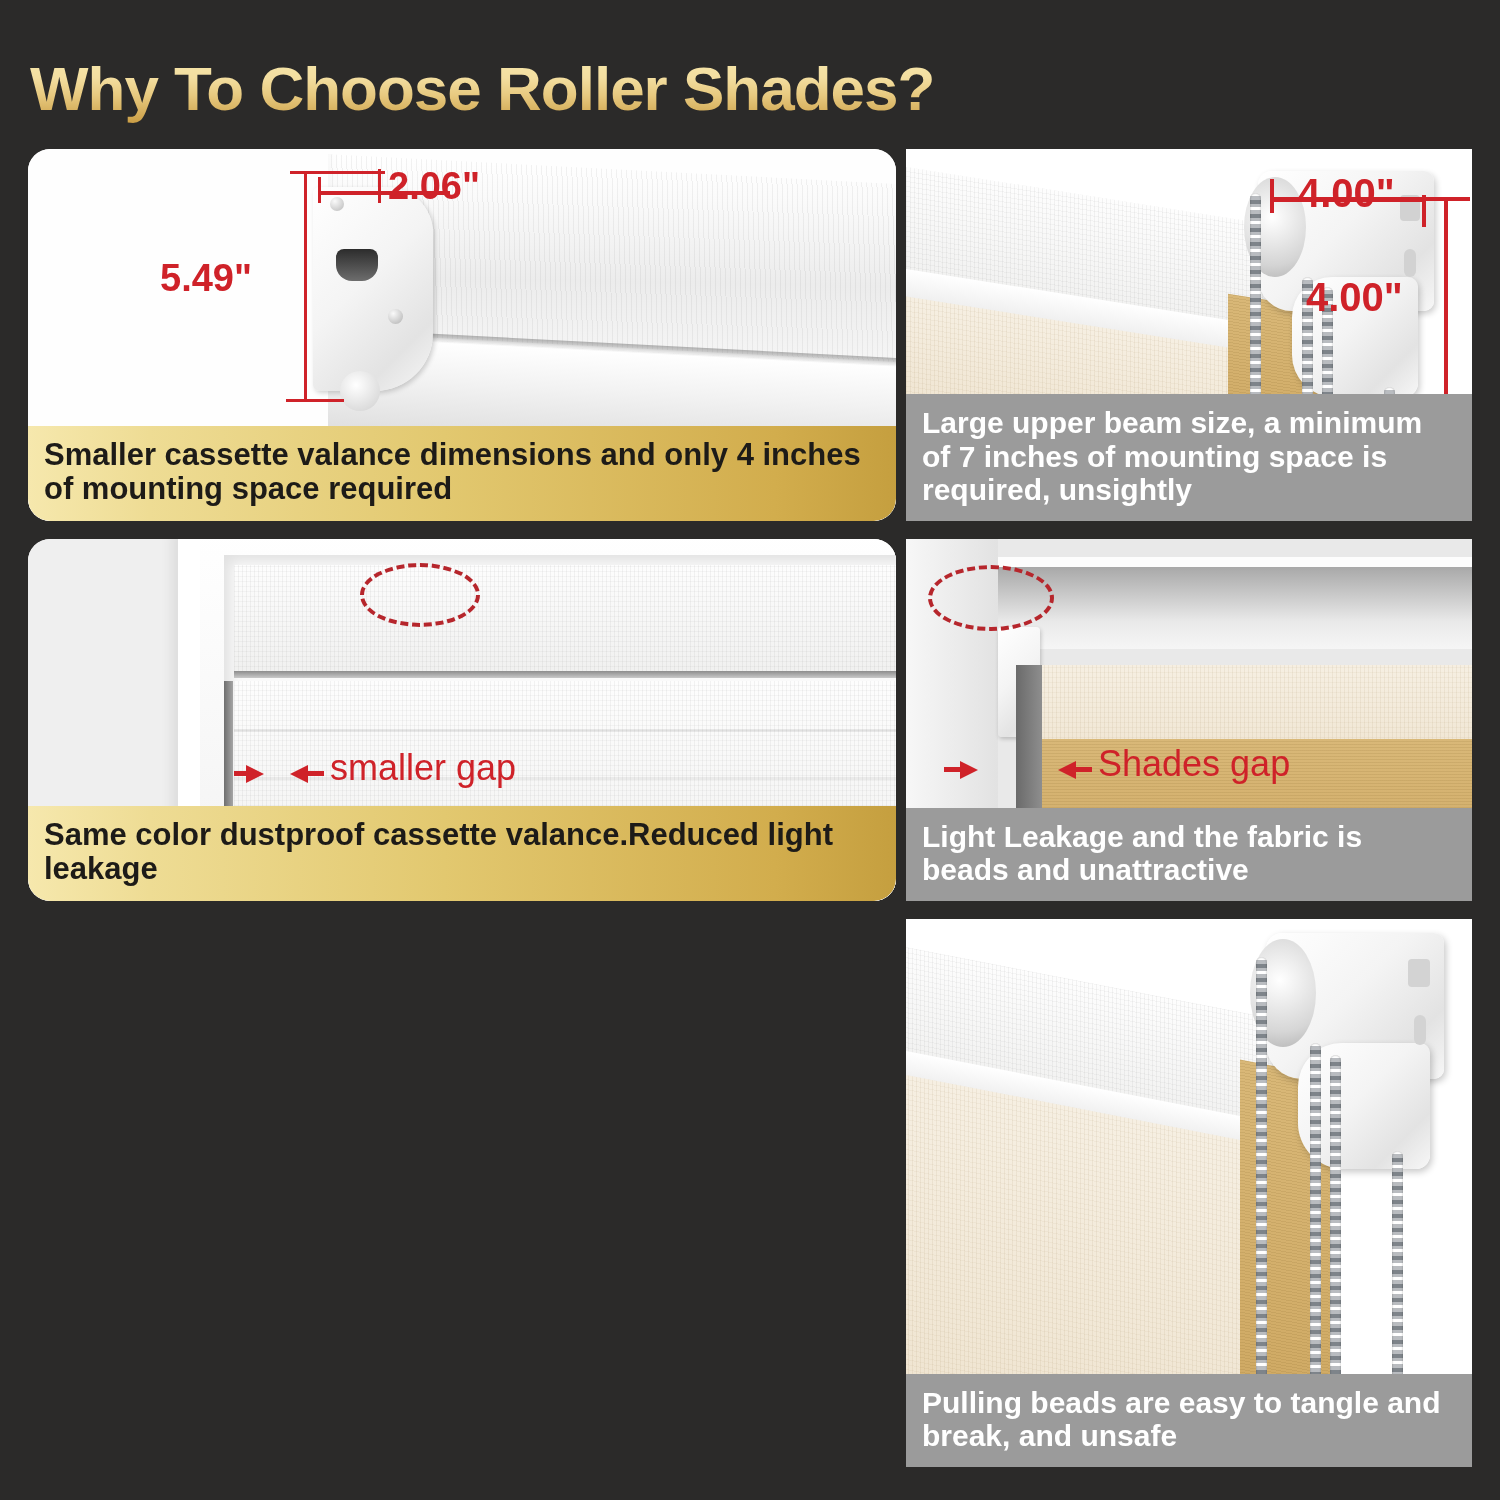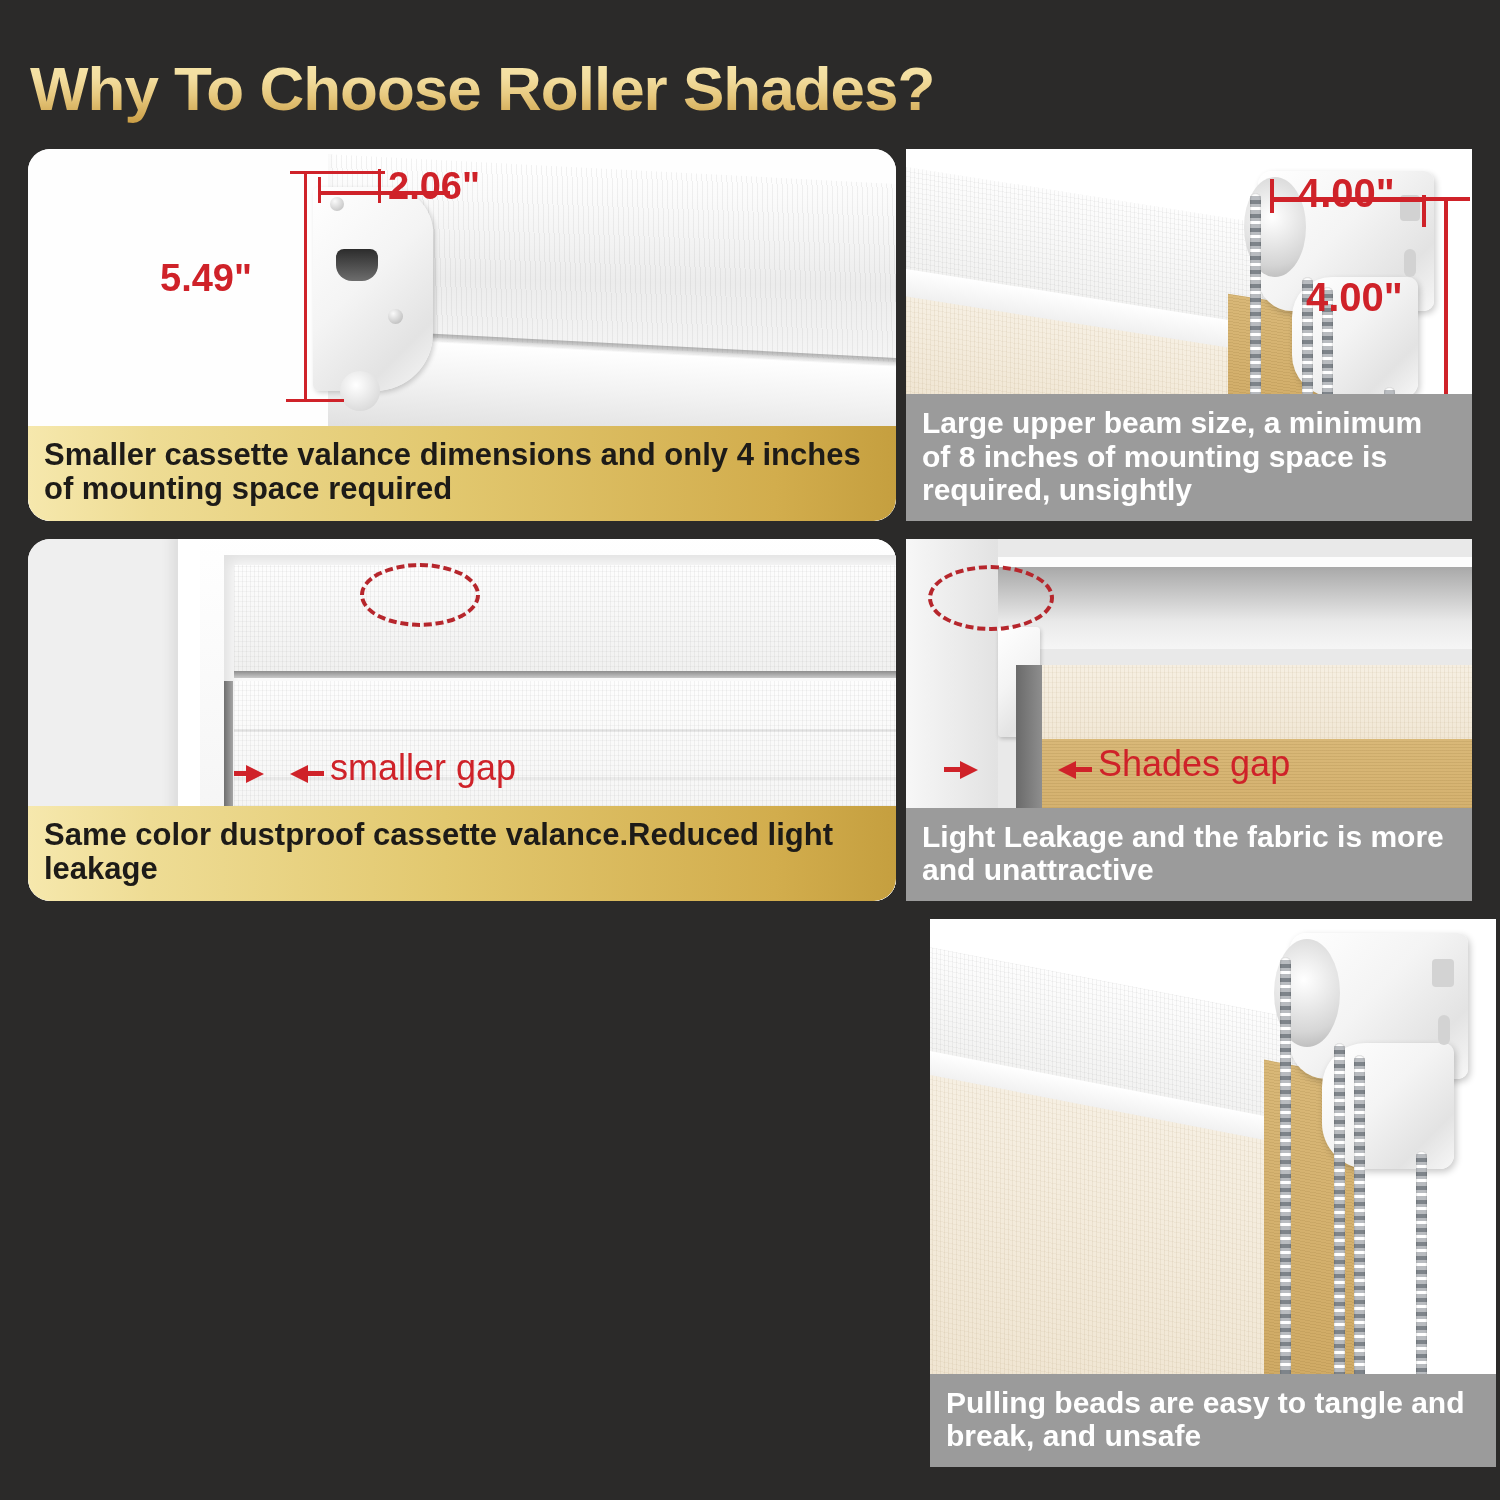--- a/index.html
+++ b/index.html
@@ -162,21 +162,21 @@
       <div class="dim-line" style="left:364px;top:48px;width:156px;height:5px;"></div>
       <div class="dim-line" style="left:364px;top:30px;width:4px;height:34px;"></div>
       <div class="dim-line" style="left:516px;top:46px;width:4px;height:32px;"></div>
       <div class="dim-txt" style="left:392px;top:22px;font-size:40px;">4.00"</div>
 
       <div class="dim-line" style="left:538px;top:48px;width:4px;height:202px;"></div>
       <div class="dim-line" style="left:520px;top:48px;width:44px;height:4px;"></div>
       <div class="dim-line" style="left:520px;top:246px;width:44px;height:4px;"></div>
       <div class="dim-txt" style="left:400px;top:126px;font-size:40px;">4.00"</div>
     </div>
-    <div class="cap grey">Large upper beam size, a minimum of 8 inches of mounting space is required, unsightly</div>
+    <div class="cap grey">Large upper beam size, a minimum of 7 inches of mounting space is required, unsightly</div>
   </div>
 
   <div class="panel left" style="left:28px;top:508px;width:868px;height:362px;">
     <div class="photo" style="background:#efefef;">
 
       <div class="w-fill" style="left:150px;top:-10px;right:-10px;bottom:-10px;
                   background:linear-gradient(180deg,#ffffff,#f2f2f2);
                   border-left:22px solid #ffffff;box-shadow:-6px 0 12px rgba(0,0,0,.08);"></div>
       <div class="w-fill" style="left:196px;top:16px;right:-10px;bottom:-10px;background:#fafafa;
                   box-shadow:inset 6px 6px 14px rgba(0,0,0,.10);"></div>
@@ -220,25 +220,25 @@
       <div class="w-fill" style="left:110px;top:126px;width:26px;bottom:0;background:linear-gradient(90deg,#6a6a6a,#8e8e8e);"></div>
 
       <div class="dashed-ellipse" style="left:22px;top:26px;width:118px;height:58px;"></div>
 
       <div class="arrow-r" style="left:54px;top:222px;"></div>
       <div class="arrow-stem" style="left:38px;top:228px;width:20px;"></div>
       <div class="arrow-l" style="left:152px;top:222px;"></div>
       <div class="arrow-stem" style="left:168px;top:228px;width:18px;"></div>
       <div class="dim-txt" style="left:192px;top:204px;font-size:36px;font-weight:normal;">Shades gap</div>
     </div>
-    <div class="cap grey">Light Leakage and the fabric is more and unattractive</div>
-  </div>
-
-
-  <div class="panel right" style="left:930px;top:888px;width:566px;height:548px;">
+    <div class="cap grey">Light Leakage and the fabric is beads and unattractive</div>
+  </div>
+
+
+  <div class="panel right" style="left:906px;top:888px;width:566px;height:548px;">
     <div class="photo" style="background:#ffffff;">
 
       <div class="w-fill fabric-white" style="left:-30px;top:64px;width:430px;height:126px;transform:skewY(11deg);"></div>
       <div class="w-fill" style="left:-30px;top:168px;width:430px;height:34px;transform:skewY(11deg);
                   background:linear-gradient(180deg,#ffffff,#ebebeb);"></div>
 
       <div class="w-fill fabric-cream" style="left:-30px;top:190px;width:410px;height:330px;transform:skewY(11deg);"></div>
 
       <div class="w-fill fabric-tan" style="left:334px;top:150px;width:98px;height:340px;transform:skewY(11deg);"></div>
 

